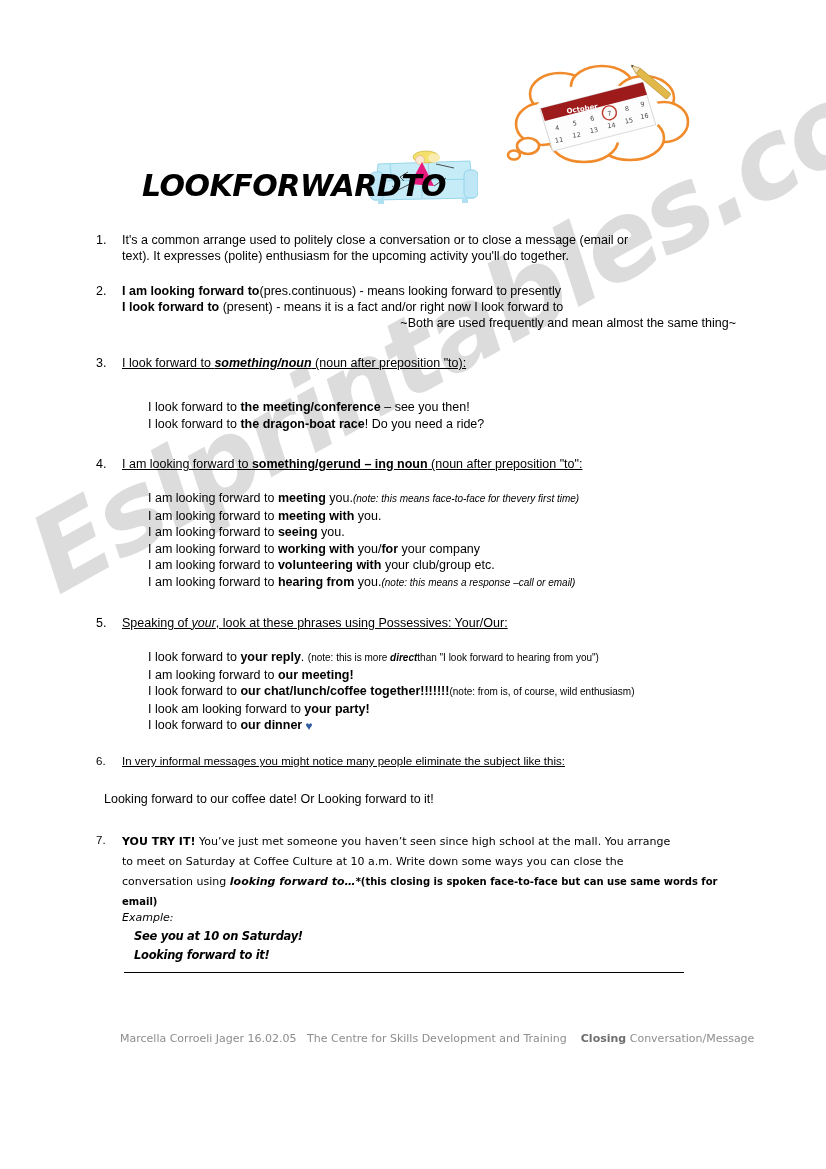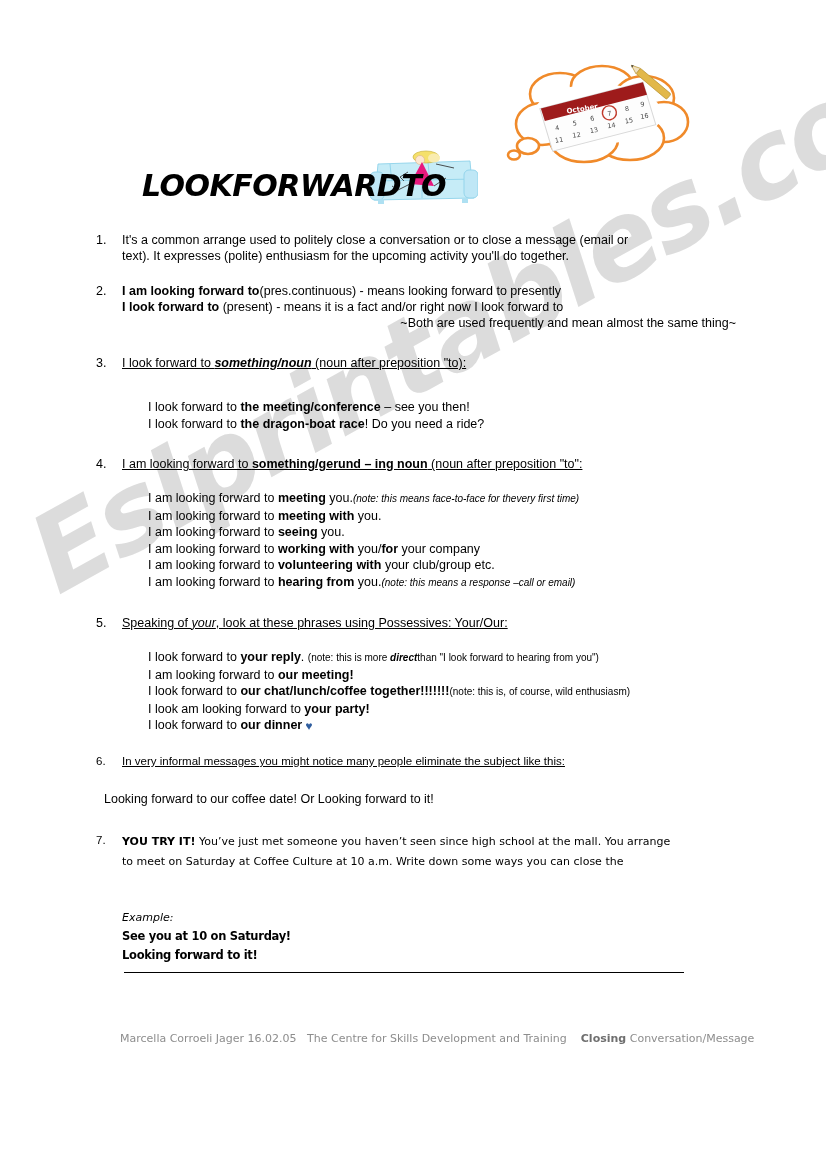--- a/index.html
+++ b/index.html
@@ -159,21 +159,23 @@
     font-family: "DejaVu Sans", sans-serif;
     font-size: 11.5px;
     line-height: 19px;
   }
   .example-block .ex-label {
     font-style: italic;
     font-size: 11px;
   }
   .example-block .ex-line {
     font-weight: bold;
+    font-style: italic;
     letter-spacing: -0.3px;
+    margin-left: 12px;
   }
 
   .footer {
     position: absolute;
     left: 120px;
     top: 1032px;
     width: 620px;
     font-family: "DejaVu Sans", sans-serif;
     font-size: 11px;
     color: #8d8d8d;
@@ -314,41 +316,42 @@
     </div>
 
     <div class="item" style="top:615px;">
       <span class="item-num">5.</span>
       <div class="item-body">
         <div class="u"><span>Speaking of </span><span class="i">your</span><span>, look at these phrases using Possessives: Your/Our:</span></div>
       </div>
       <div class="examples" style="margin-top:18px;">
         <div><span>I look forward to </span><span class="b">your reply</span><span>. </span><span class="note-plain">(note: this is more </span><span class="note-plain bi">direct</span><span class="note-plain">than "I look forward to  hearing from you")</span></div>
         <div><span>I am looking forward to </span><span class="b">our meeting!</span></div>
-        <div><span>I look forward to </span><span class="b">our chat/lunch/coffee together!!!!!!!</span><span class="note-plain">(note: this is, of course, wild enthusiasm)</span></div>
+        <div><span>I look forward to </span><span class="b">our chat/lunch/coffee together!!!!!!!</span><span class="note-plain">(note: from is, of course, wild enthusiasm)</span></div>
         <div><span>I look am looking forward to </span><span class="b">your party!</span></div>
         <div><span>I look forward to </span><span class="b">our dinner</span><span class="heart">♥</span></div>
       </div>
     </div>
 
     <div class="item" style="top:753px;">
       <span class="item-num" style="font-size:11.5px;">6.</span>
       <div class="item-body">
         <div class="u" style="font-size:11.5px;">In very informal messages you might notice many people eliminate the subject like this:</div>
       </div>
       <div class="examples" style="margin-top:22px;margin-left:8px;">
         <div>Looking forward to our coffee date!        Or     Looking forward to it!</div>
       </div>
     </div>
 
     <div class="item" style="top:832px;">
       <span class="item-num" style="font-size:11.5px;">7.</span>
       <div class="item-body" style="font-family:'DejaVu Sans', sans-serif; font-size:11px; line-height:20px;">
         <div><span class="b">YOU TRY IT!</span><span>  You’ve just met someone you haven’t seen since high school at the mall. You arrange</span></div>
         <div>to meet on Saturday at Coffee Culture at 10 a.m. Write down some ways you can close the</div>
+        <div><span>conversation using </span><span class="bi">looking forward to…</span><span class="b" style="font-size:10px;">*(this closing is spoken face-to-face but can use same words for email)</span></div>
       </div>
     </div>
 
     <div class="example-block">
       <div class="ex-label">Example:</div>
       <div class="ex-line">See you at 10 on Saturday!</div>
       <div class="ex-line">Looking forward to it!</div>
     </div>
 
     <div class="rule"></div>

